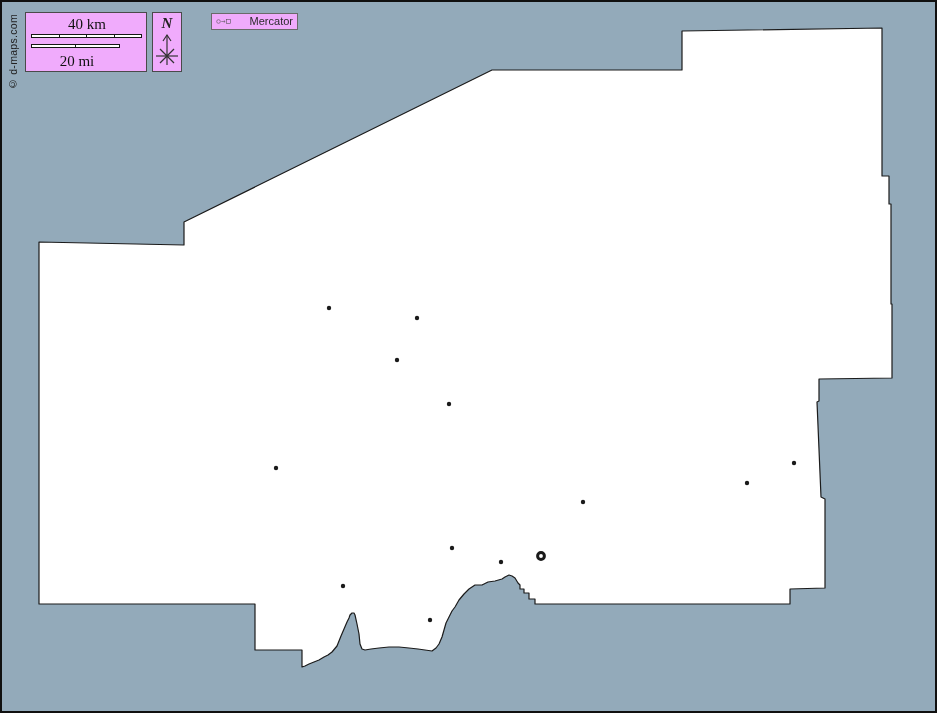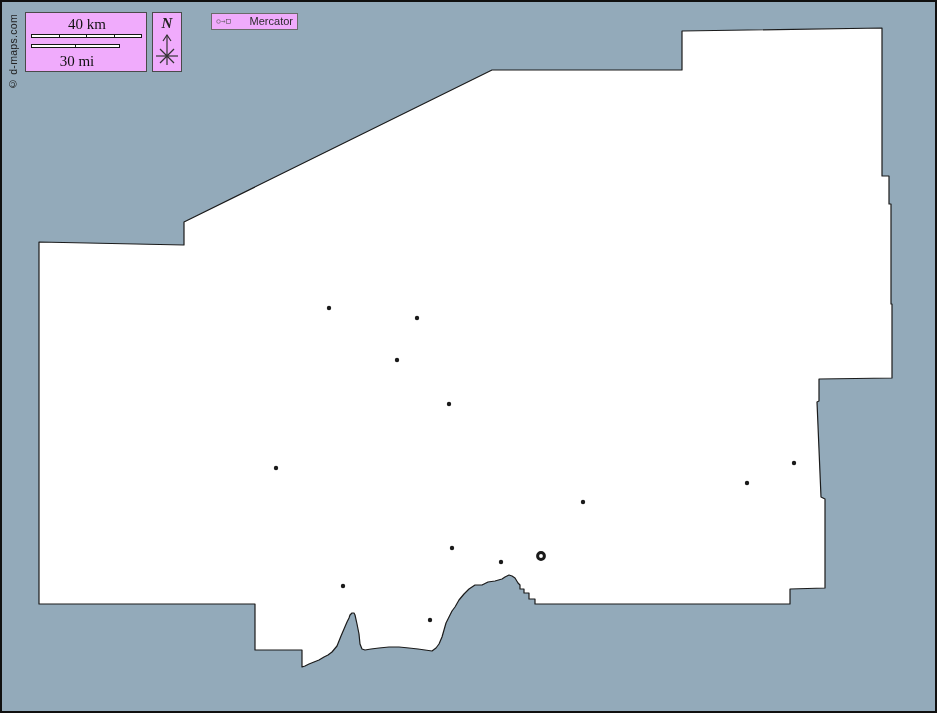--- a/index.html
+++ b/index.html
@@ -104,21 +104,21 @@
     <div class="seg-bar" id="km-bar">
         <div class="seg"></div>
         <div class="seg"></div>
         <div class="seg"></div>
         <div class="seg"></div>
       </div>
     <div class="seg-bar" id="mi-bar">
         <div class="seg"></div>
         <div class="seg"></div>
       </div>
-    <div class="scale-label" id="mi-label">30 mi</div>
+    <div class="scale-label" id="mi-label">20 mi</div>
   </div>
 
   <div class="panel" id="compass-panel">
     <div id="north-label">N</div>
     <svg width="28" height="38" viewBox="0 0 28 38">
       <g stroke="#333" stroke-width="1.2" fill="none">
         <line x1="14" y1="4" x2="14" y2="34"></line>
         <polyline points="10,10 14,4 18,10"></polyline>
         <line x1="3" y1="25" x2="25" y2="25"></line>
         <line x1="7" y1="18" x2="21" y2="32"></line>

